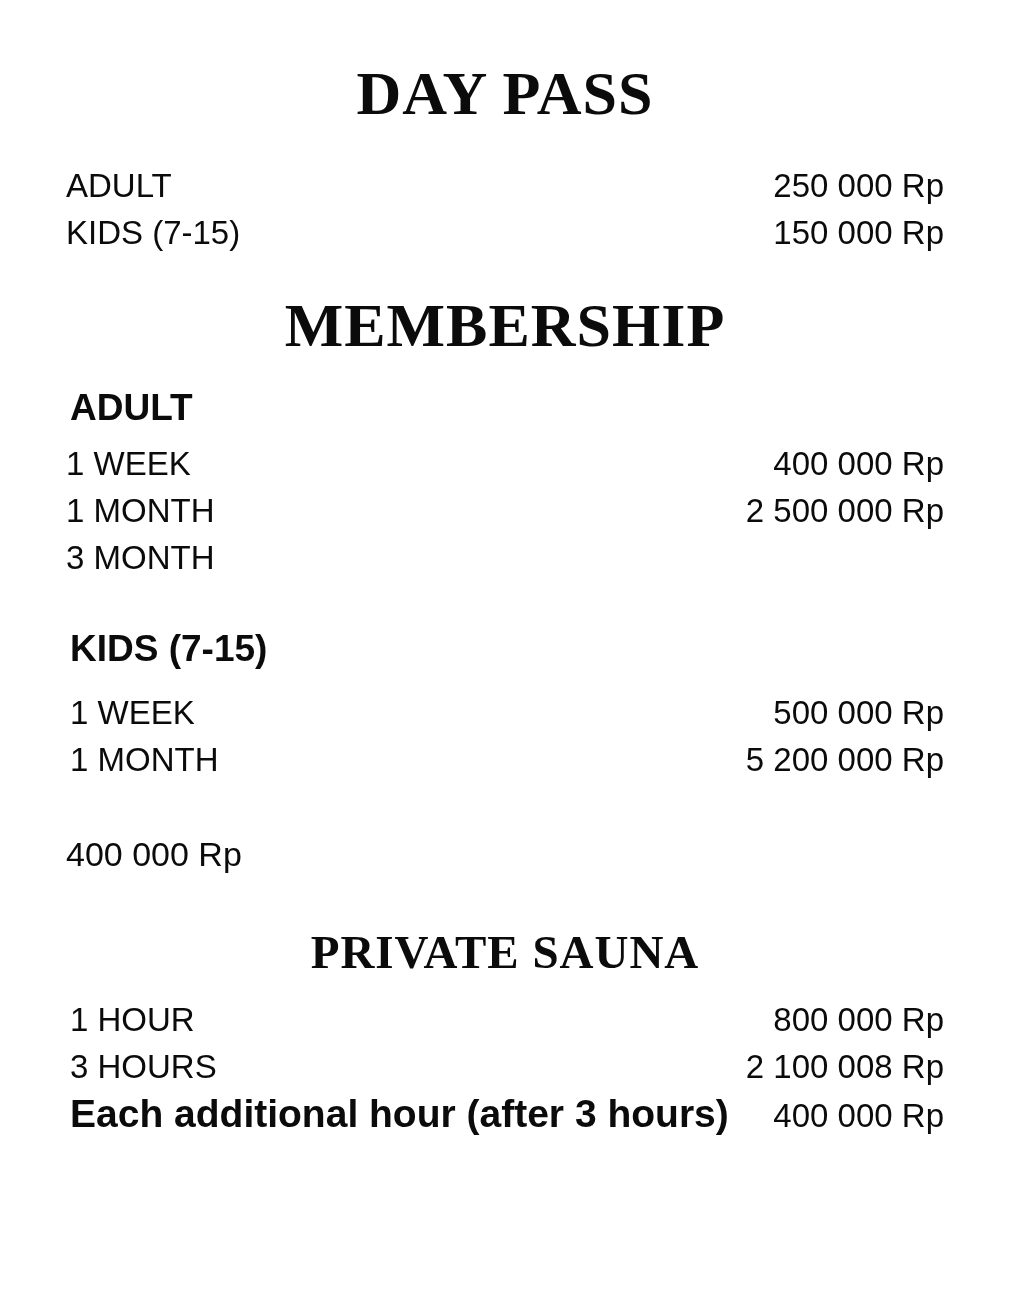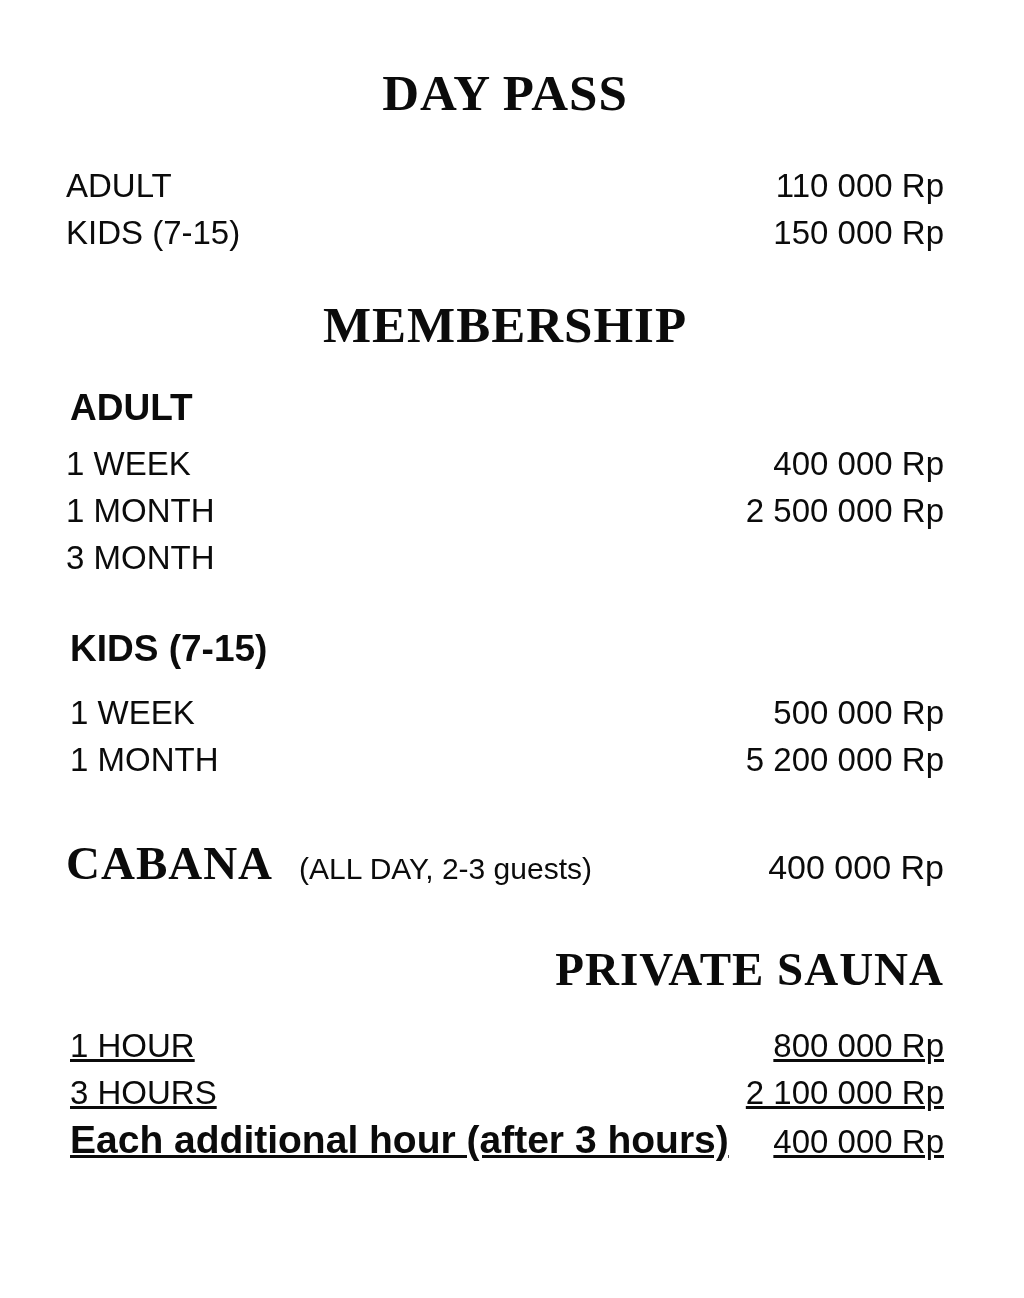--- a/index.html
+++ b/index.html
@@ -20,21 +20,21 @@
     width: 1024px;
     height: 1298px;
     padding: 0 80px 20px 66px;
   }
   .serif-title {
     font-family: "Liberation Serif", "DejaVu Serif", serif;
     font-weight: 700;
     color: #0b0b0b;
   }
   h1.section-title {
-    font-size: 51px;
+    font-size: 62px;
     line-height: 58px;
     margin: 0;
     text-align: center;
     letter-spacing: 1px;
   }
   h1.day-pass { margin-top: 64px; }
   h1.membership { margin-top: 40px; }
 
   .rows { margin: 0; }
   .rows.day-pass-rows { margin-top: 40px; }
@@ -87,39 +87,39 @@
     font-weight: 500;
     white-space: nowrap;
     text-align: right;
   }
 
   h2.sauna-title {
     font-size: 47px;
     line-height: 56px;
     margin: 50px 0 0 0;
     letter-spacing: 1px;
-    text-align: right;
+    text-align: center;
   }
-  .rows.sauna-rows { margin-top: 25px; padding-left: 4px; text-decoration: underline; }
+  .rows.sauna-rows { margin-top: 16px; padding-left: 4px; }
   .row.small-row .item {
     font-size: 39px;
     font-weight: 700;
   }
 </style>
 </head>
 <body>
 
 <div class="page">
 
   <h1 class="serif-title section-title day-pass">DAY PASS</h1>
 
   <div class="rows day-pass-rows">
     <div class="row">
       <span class="item">ADULT</span>
-      <span class="price">110 000 Rp</span>
+      <span class="price">250 000 Rp</span>
     </div>
     <div class="row">
       <span class="item">KIDS (7-15)</span>
       <span class="price">150 000 Rp</span>
     </div>
   </div>
 
   <h1 class="serif-title section-title membership">MEMBERSHIP</h1>
 
   <div class="group-label adult">ADULT</div>
@@ -145,37 +145,33 @@
       <span class="item">1 WEEK</span>
       <span class="price">500 000 Rp</span>
     </div>
     <div class="row">
       <span class="item">1 MONTH</span>
       <span class="price">5 200 000 Rp</span>
     </div>
   </div>
 
   <div class="cabana-line">
-    <span class="cabana-left">
-      <span class="serif-title cabana-title">CABANA</span>
-      <span class="cabana-note">(ALL DAY, 2-3 guests)</span>
-    </span>
     <span class="cabana-price">400 000 Rp</span>
   </div>
 
   <h2 class="serif-title sauna-title">PRIVATE SAUNA</h2>
 
   <div class="rows sauna-rows">
     <div class="row">
       <span class="item">1 HOUR</span>
       <span class="price">800 000 Rp</span>
     </div>
     <div class="row">
       <span class="item">3 HOURS</span>
-      <span class="price">2 100 000 Rp</span>
+      <span class="price">2 100 008 Rp</span>
     </div>
     <div class="row small-row">
       <span class="item">Each additional hour (after 3 hours)</span>
       <span class="price">400 000 Rp</span>
     </div>
   </div>
 
 </div>
 
 </body></html>

